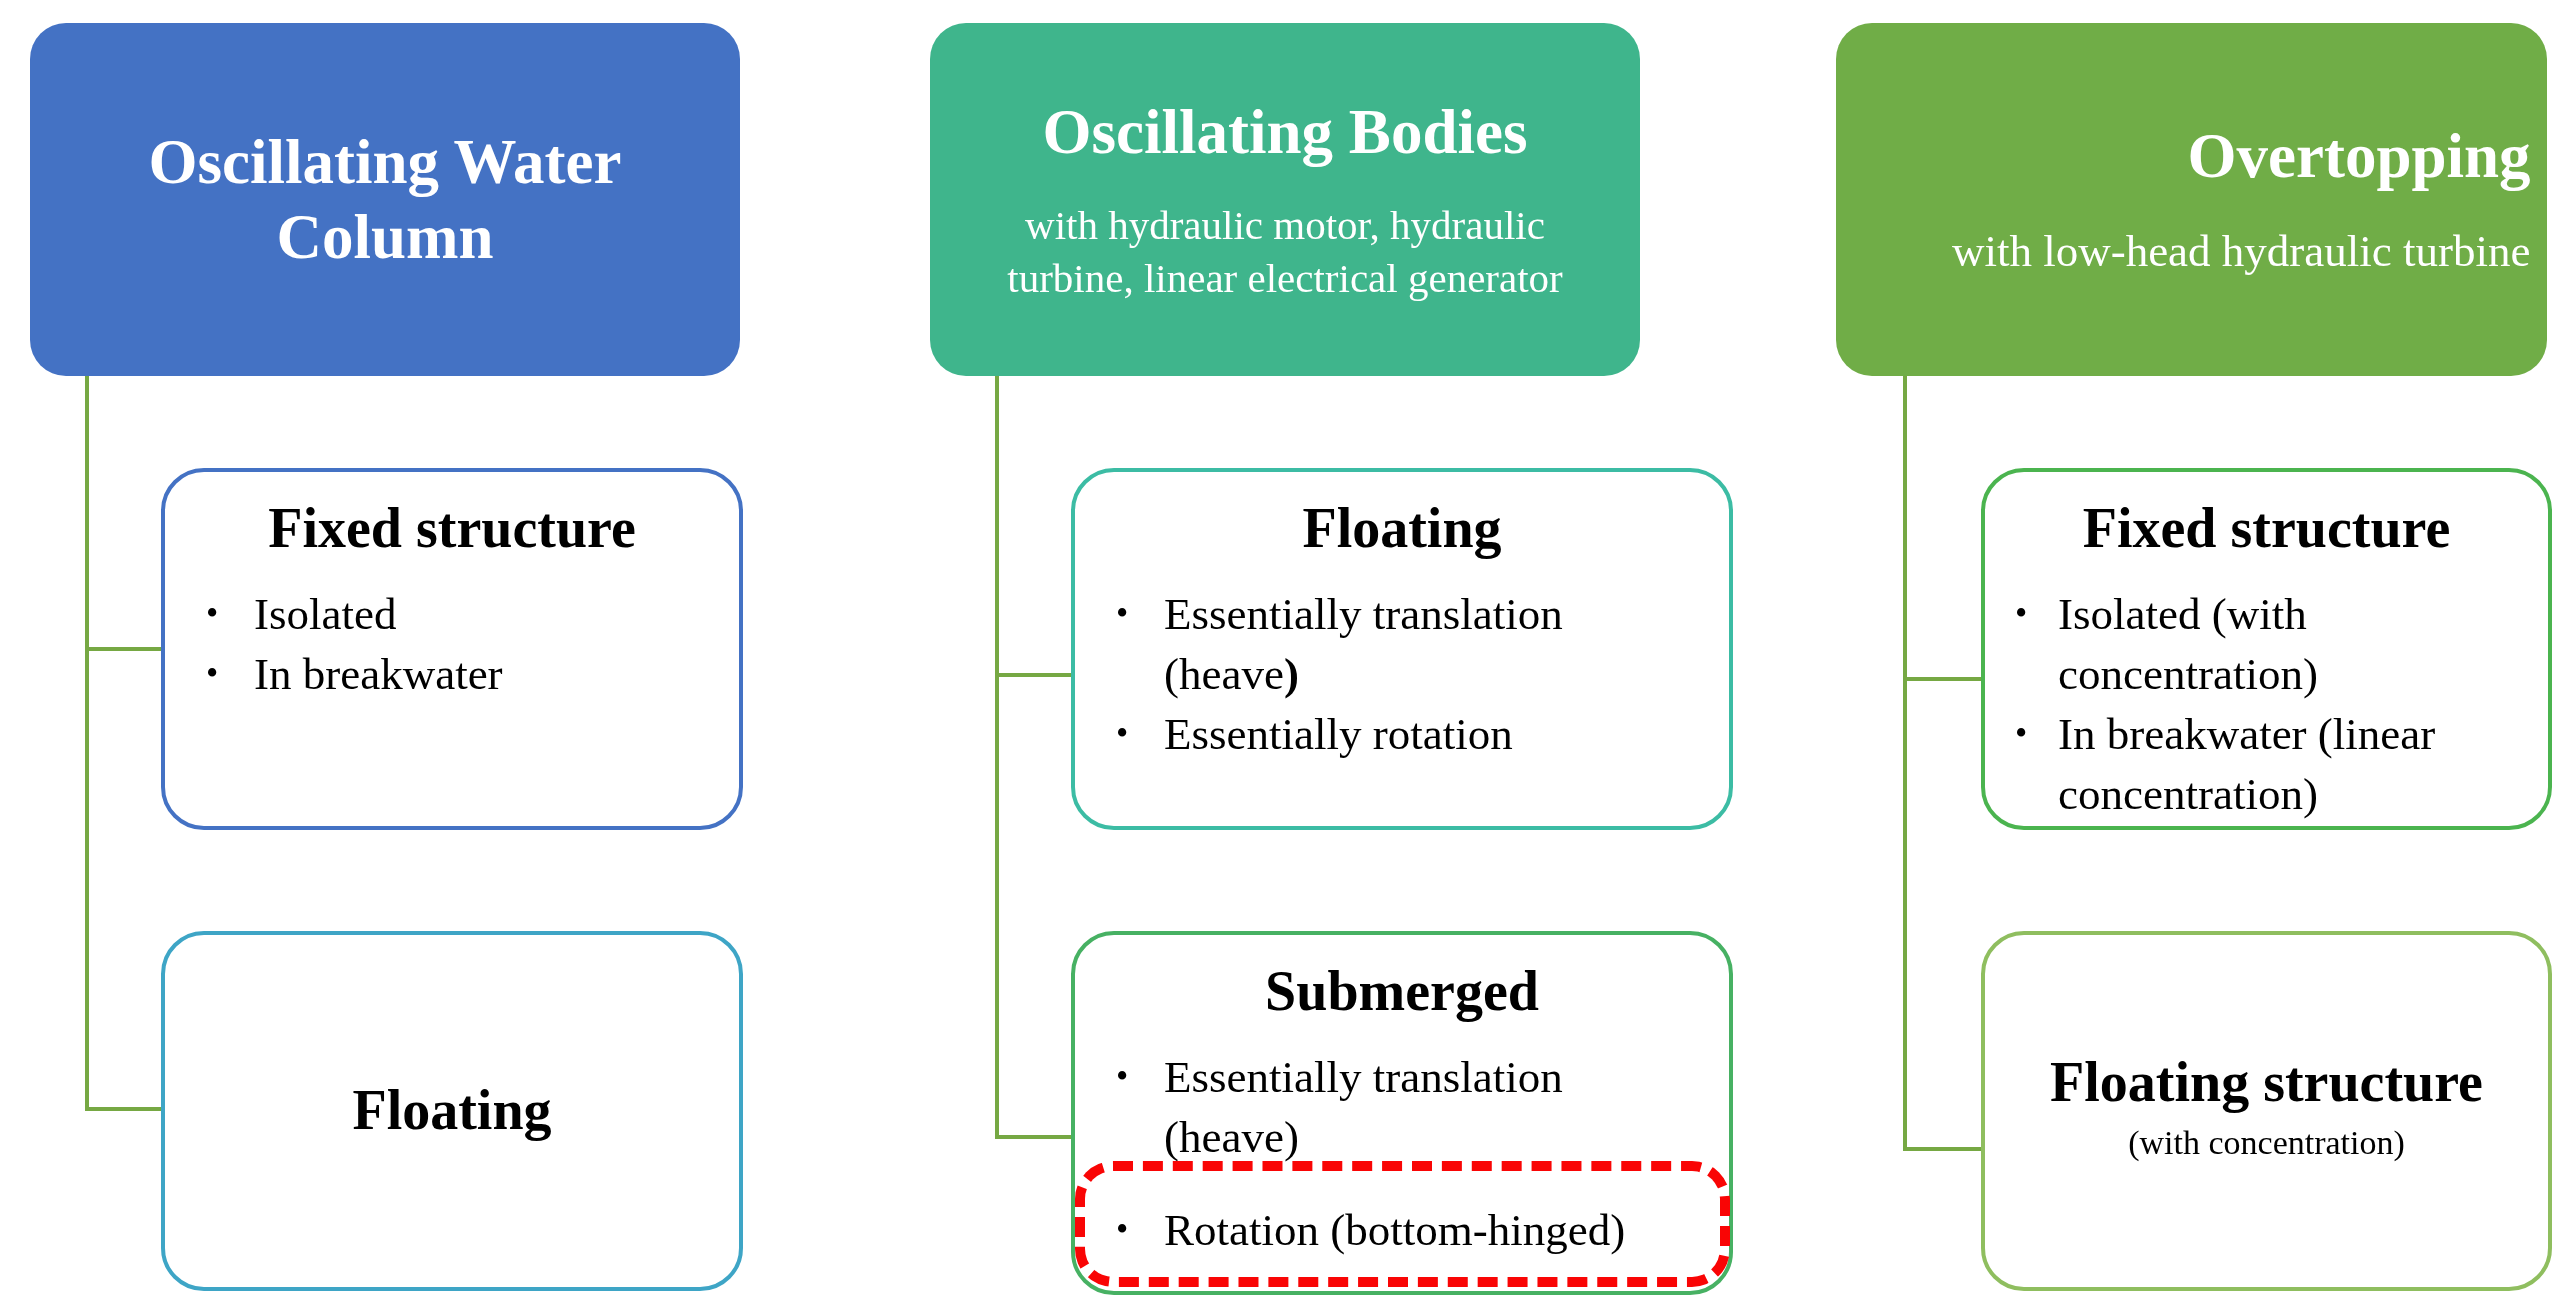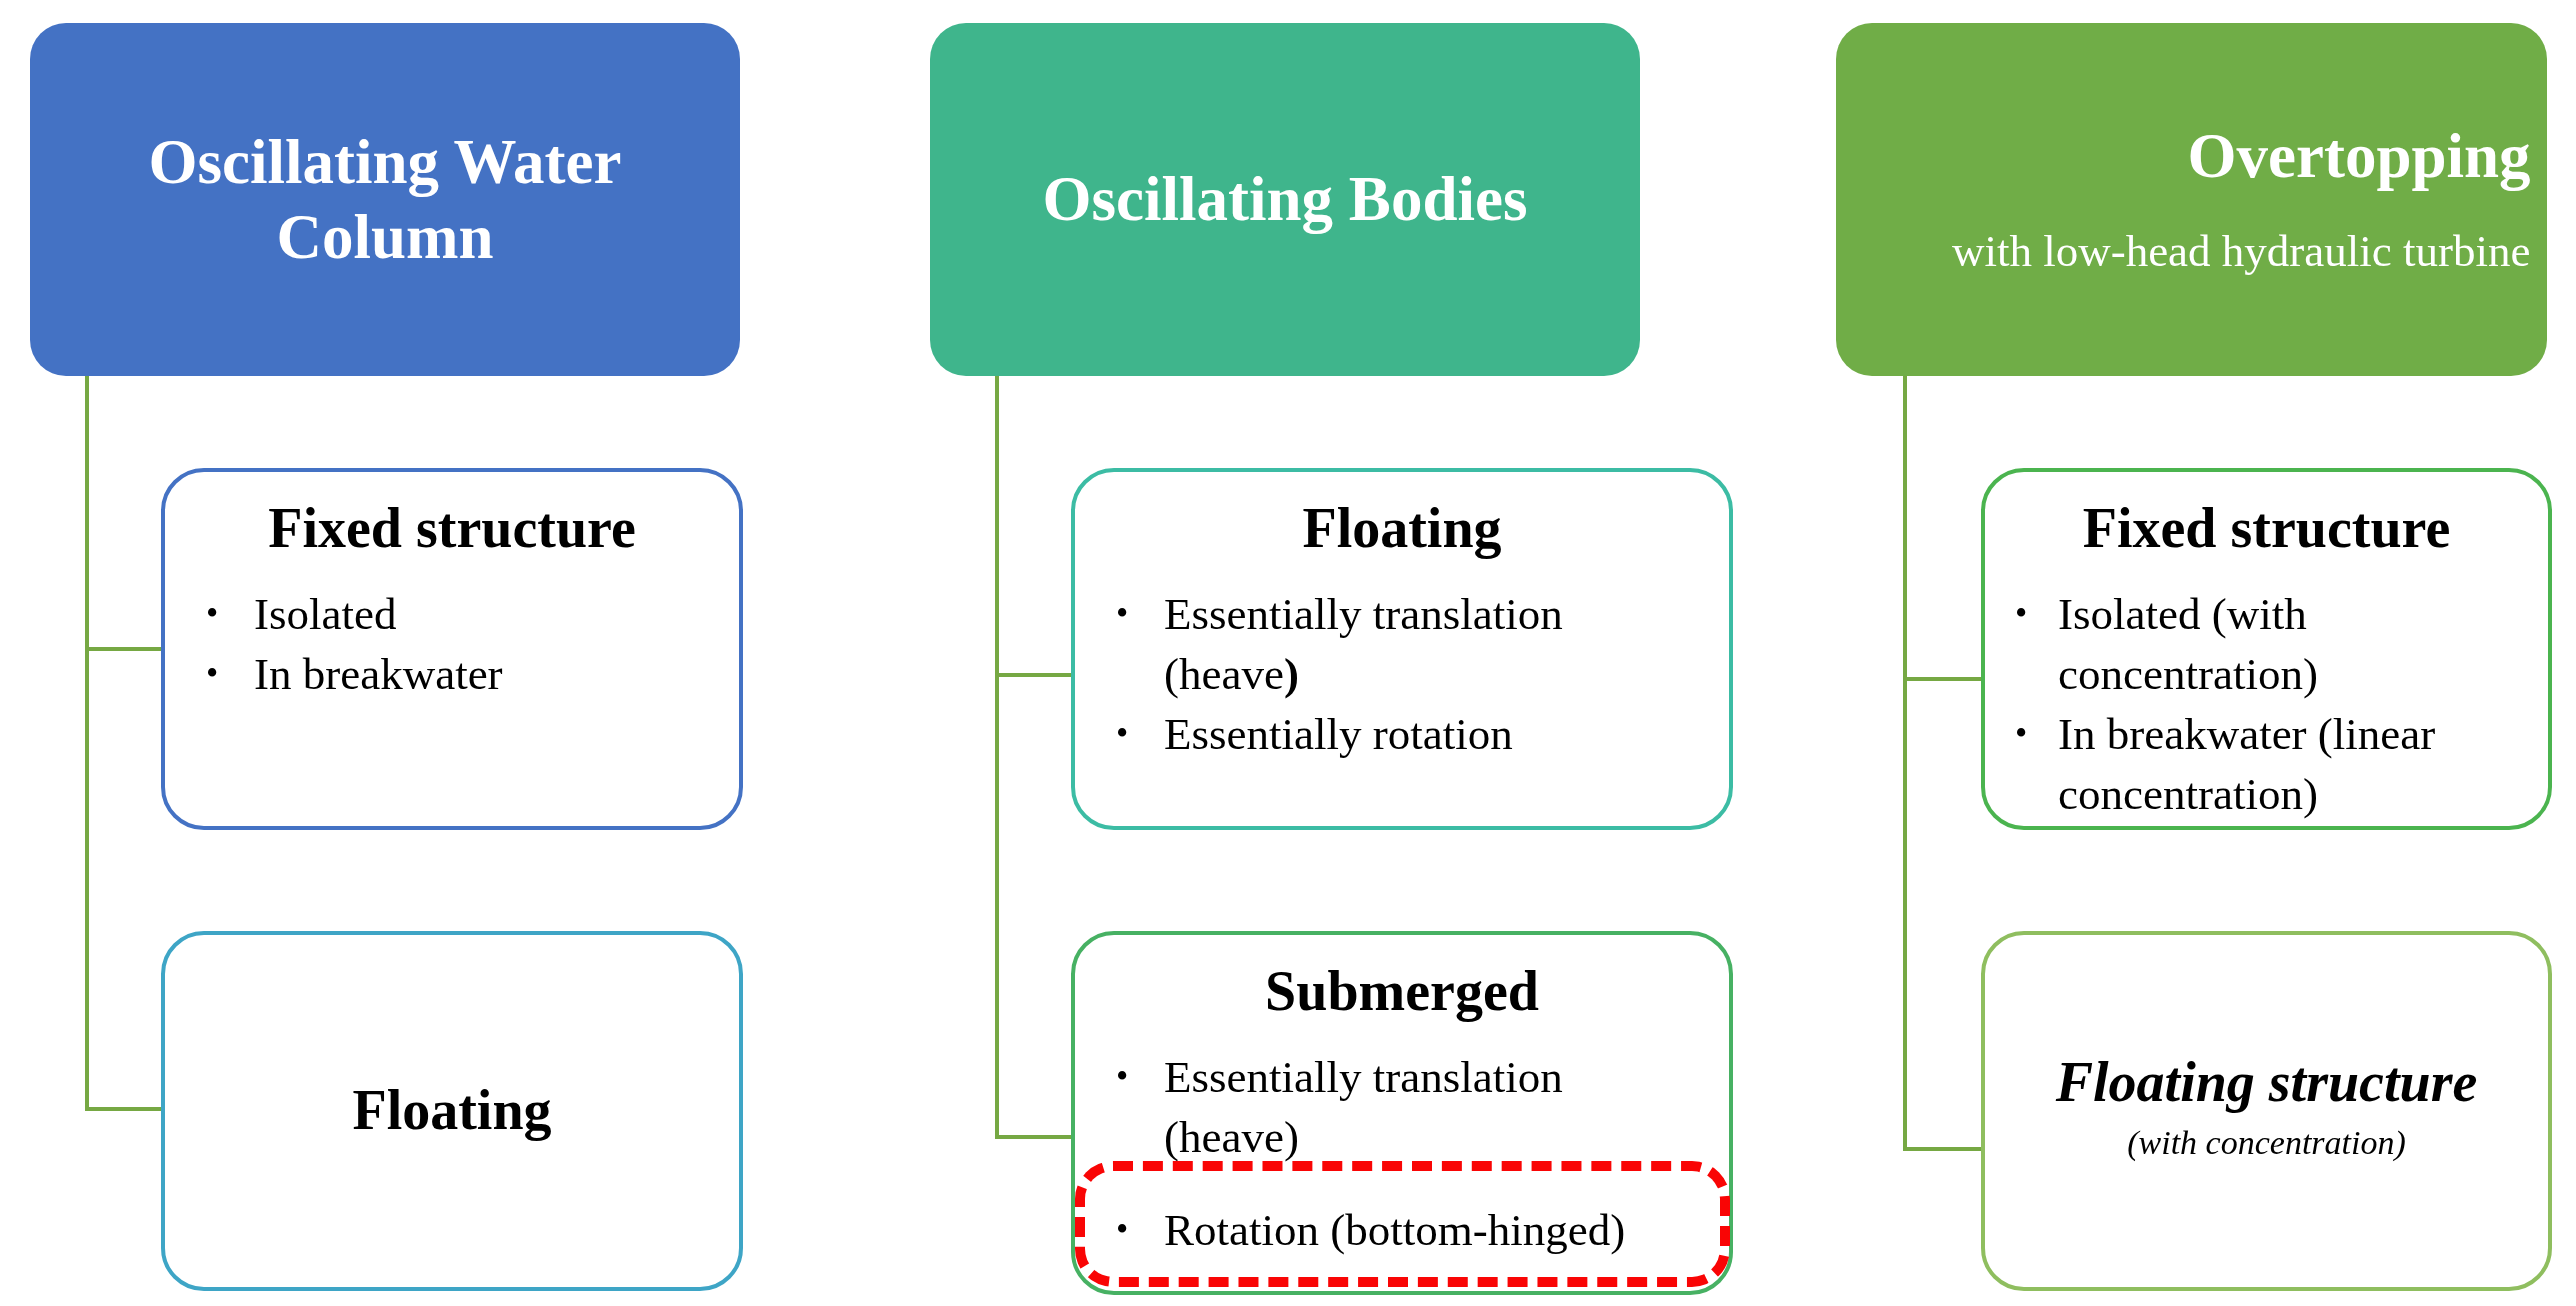--- a/index.html
+++ b/index.html
@@ -94,20 +94,22 @@
       </li>
     </ul>
   </div>
 
   <div class="box child center-box c01" style="border-color: rgb(62, 165, 198);">
     <h3 class="flabel">Floating</h3>
   </div>
 
   <div class="box header h1" style="background-color: rgb(63, 181, 140);">
     <h2 class="htitle">Oscillating Bodies</h2>
+    <p class="hsub sub-small">with hydraulic motor, hydraulic
+turbine, linear electrical generator</p>
   </div>
 
   <div class="box child c10" style="border-color: rgb(60, 188, 164);">
     <h3 class="ctitle">Floating</h3>
     <ul class="blist">
       <li class="bitem">
         <span class="dot">•</span>
         <span class="btxt"><span>Essentially translation
 (heave</span><span class="bold-seg">)</span></span>
       </li>
@@ -149,19 +151,19 @@
 concentration)</span>
       </li>
       <li class="bitem">
         <span class="dot">•</span>
         <span class="btxt">In breakwater (linear
 concentration)</span>
       </li>
     </ul>
   </div>
 
-  <div class="box child center-box c21" style="border-color: rgb(143, 190, 95); font-style: italic;">
+  <div class="box child center-box c21" style="border-color: rgb(143, 190, 95);">
     <h3 class="flabel">Floating structure</h3>
     <p class="fsub">(with concentration)</p>
   </div>
 
 </div>
 
 
 </body></html>

